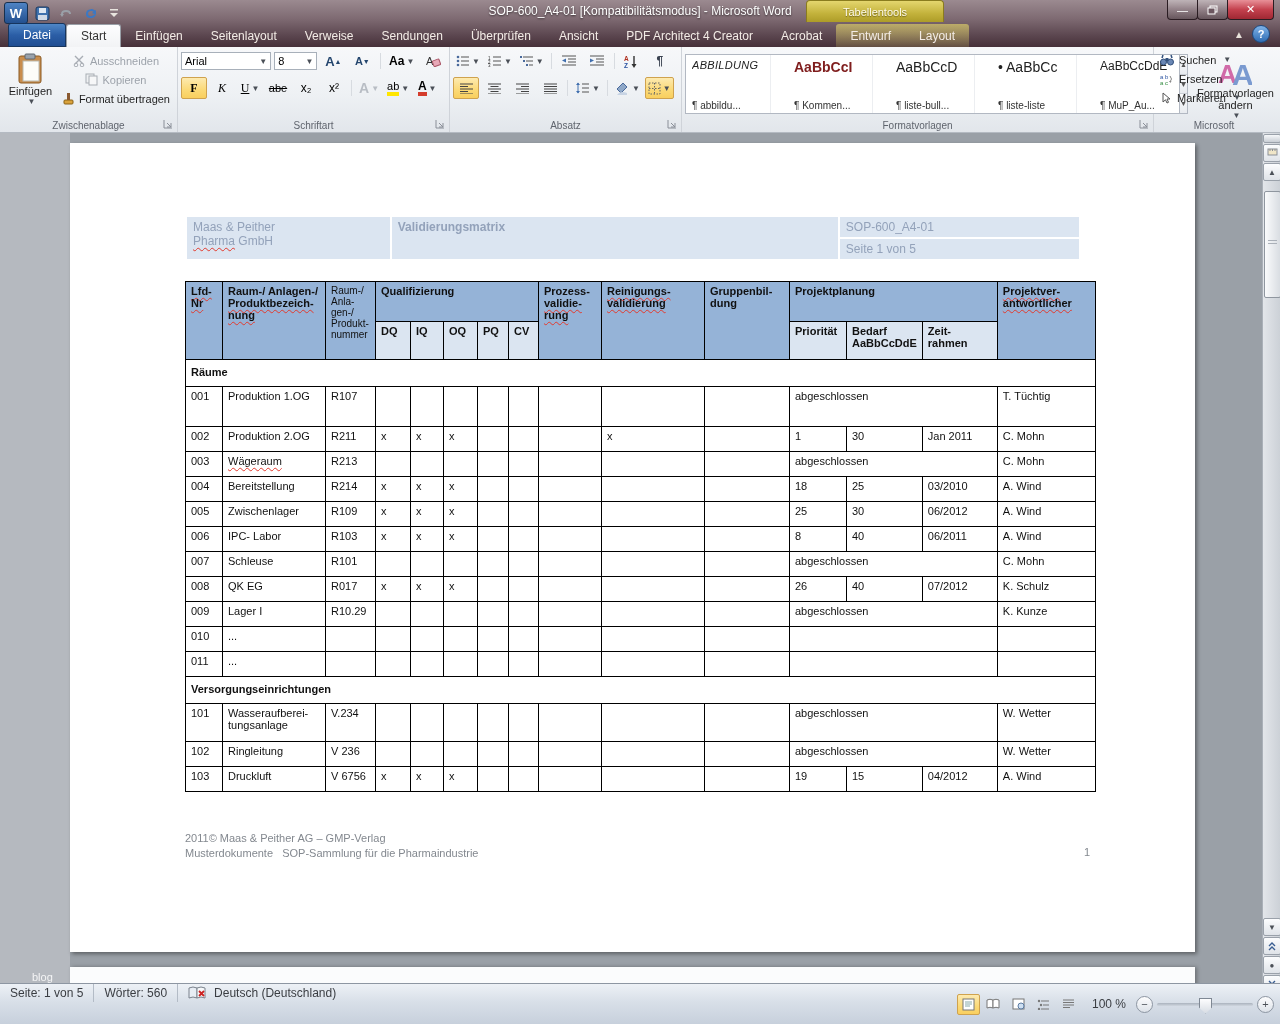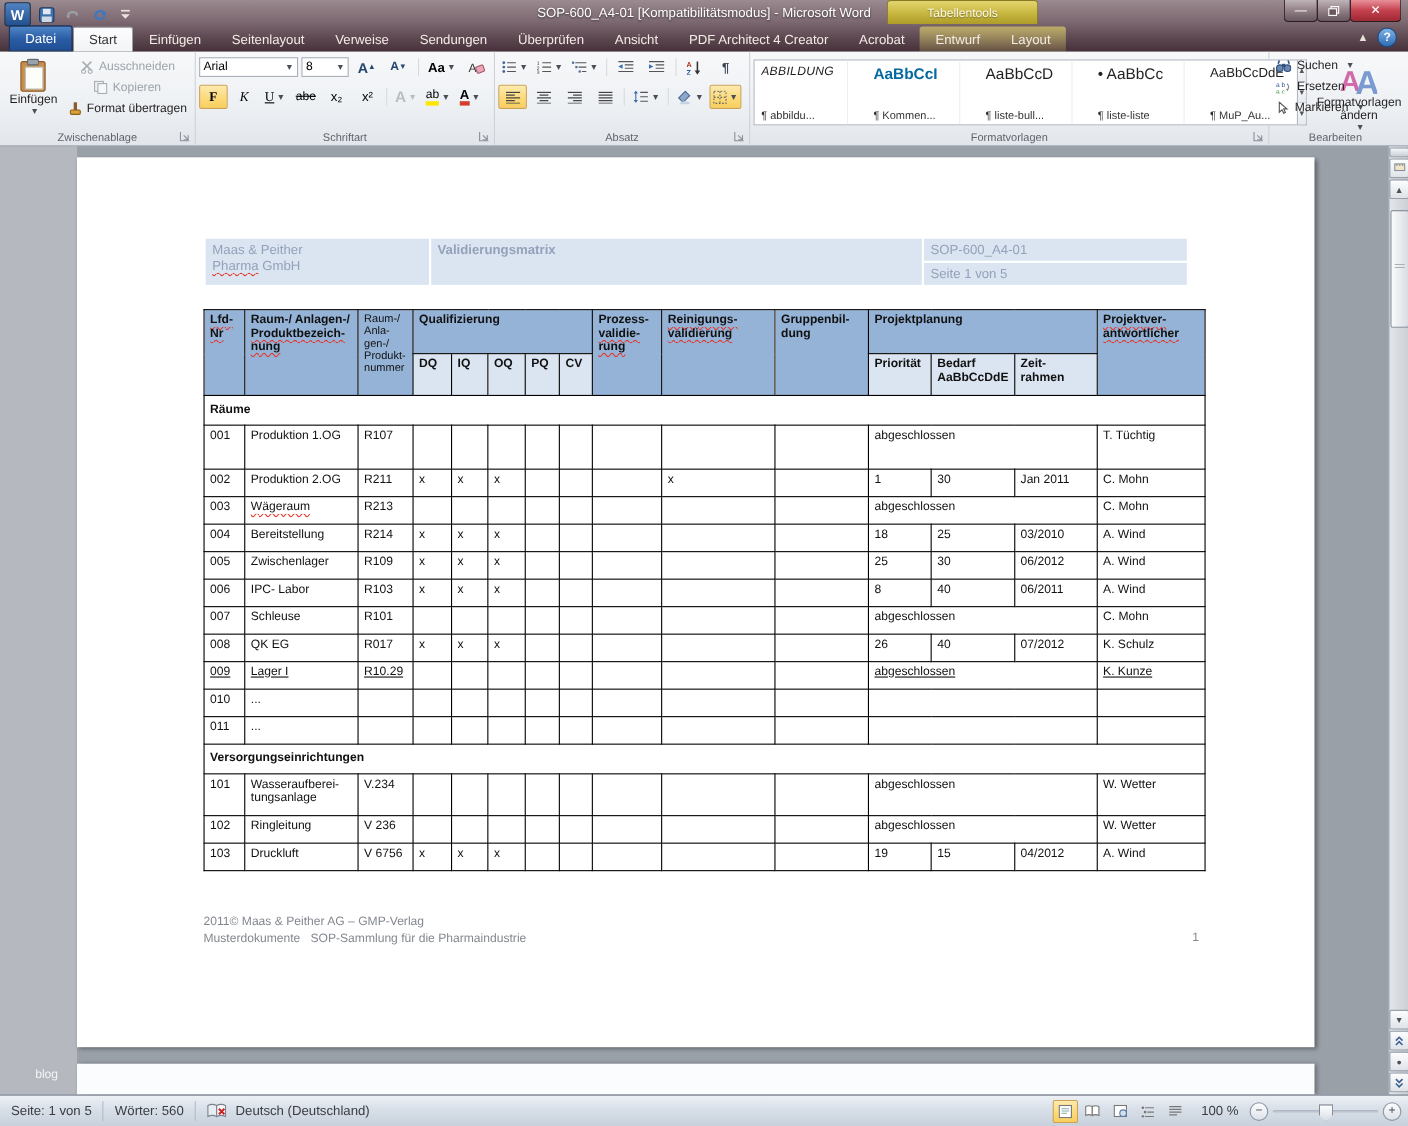--- a/index.html
+++ b/index.html
@@ -79,23 +79,23 @@
   
   .vscroll{position:absolute;right:0;top:0;width:18px;height:862px;background:linear-gradient(90deg,#e3e6ea,#ccd1d7);border-left:1px solid #aab0b8;box-sizing:border-box;}
   .scb{width:16px;height:16px;margin:1px auto;border:1px solid #9aa1aa;border-radius:2px;background:linear-gradient(#fcfdfe,#dfe3e8);display:flex;align-items:center;justify-content:center;font-size:8px;color:#4c5158;}
   .split{width:16px;height:7px;margin:1px auto;background:linear-gradient(#f6f8fa,#c9ced5);border:1px solid #9aa1aa;border-radius:2px;}
   .thumb{position:absolute;left:1px;top:58px;width:15px;height:105px;border:1px solid #8f969f;border-radius:2px;
          background:linear-gradient(90deg,#fafbfc,#d9dde2);}
   .grip{position:absolute;left:3px;top:48px;width:9px;height:6px;
         background:repeating-linear-gradient(#aab0b8 0 1px,transparent 1px 3px);}
   .scbot{position:absolute;bottom:1px;left:0;width:18px;}
   
-  .statusbar{position:absolute;bottom:0;left:0;width:1280px;height:29px;
+  .statusbar{position:absolute;bottom:0;left:0;width:1280px;height:41px;
              background:linear-gradient(#edf1f6,#d8dfe8 45%,#c7d0dc);border-top:1px solid #8d96a2;
-             display:flex;align-items:center;font-size:12px;color:#3a3d42;box-sizing:border-box;}
+             display:flex;font-size:12px;color:#3a3d42;box-sizing:border-box;}
   .sseg{padding:0 10px;height:18px;display:flex;align-items:center;border-right:1px solid #b3bbc6;gap:6px;}
   .sright{margin-left:auto;display:flex;align-items:center;gap:2px;padding-right:6px;}
   .vbtn{width:21px;height:19px;border:1px solid transparent;border-radius:2px;display:flex;align-items:center;justify-content:center;}
   .zoomlbl{margin:0 8px 0 10px;}
   .slider{display:flex;align-items:center;gap:4px;}
   .scirc{width:15px;height:15px;border-radius:50%;border:1px solid #8d96a2;background:linear-gradient(#fdfdfe,#dde2e9);
          display:flex;align-items:center;justify-content:center;font-size:11px;color:#4c5158;line-height:1;}
   .track{position:relative;width:96px;height:3px;background:linear-gradient(#aab2bd,#cfd6df);border-radius:2px;}
   .tick{position:absolute;left:48px;top:-3px;width:1px;height:9px;background:#9aa2ad;}
   .sthumb{position:absolute;left:42px;top:-5px;width:11px;height:14px;background:linear-gradient(#fdfdfe,#d8dde4);
@@ -392,21 +392,21 @@
   </div>
 
   <div class="group" style="width:472px;">
     <div style="display:flex;align-items:flex-start;padding-top:4px;">
       <div class="gallery">
         <div class="stitem">
           <span class="sprev" style="font-style:italic;font-size:11px;letter-spacing:.3px;">ABBILDUNG</span>
           <span class="slab">¶ abbildu...</span>
         </div>
         <div class="stitem">
-          <span class="sprev" style="font-weight:bold;color:#0369a1;">AaBbCcI</span>
+          <span class="sprev" style="font-weight:bold;color:#7f1d1d;">AaBbCcI</span>
           <span class="slab">¶ Kommen...</span>
         </div>
         <div class="stitem">
           <span class="sprev">AaBbCcD</span>
           <span class="slab">¶ liste-bull...</span>
         </div>
         <div class="stitem">
           <span class="sprev">• AaBbCc</span>
           <span class="slab">¶ liste-liste</span>
         </div>
@@ -459,21 +459,21 @@
         </svg>
       <span>Ersetzen</span>
     </div>
     <div class="erow">
       <svg width="12" height="12">
           <path d="M3 1 L3 10 L5.5 7.8 L7 11 L8.5 10.3 L7 7 L10 7 Z" fill="#fff" stroke="#555"></path>
         </svg>
       <span>Markieren</span>
       <span class="da">▼</span>
     </div>
-    <div class="glabel">Bearbeiten</div>
+    <div class="glabel">Microsoft</div>
   </div>
 </div>
 
 <div class="viewport">
   <div class="leftstrip"></div>
   <div class="page1">
 
     <table class="hdrtab">
       <tbody>
           <tr>
@@ -669,21 +669,21 @@
             <td></td>
             <td></td>
             <td></td>
             <td></td>
             <td></td>
             <td>26</td>
             <td>40</td>
             <td>07/2012</td>
             <td>K. Schulz</td>
           </tr>
-          <tr style="height: 25px; text-decoration: underline;">
+          <tr style="height: 25px;">
             <td>009</td>
             <td style="white-space: pre-line;"><span>Lager I</span></td>
             <td>R10.29</td>
             <td></td>
             <td></td>
             <td></td>
             <td></td>
             <td></td>
             <td></td>
             <td></td>

